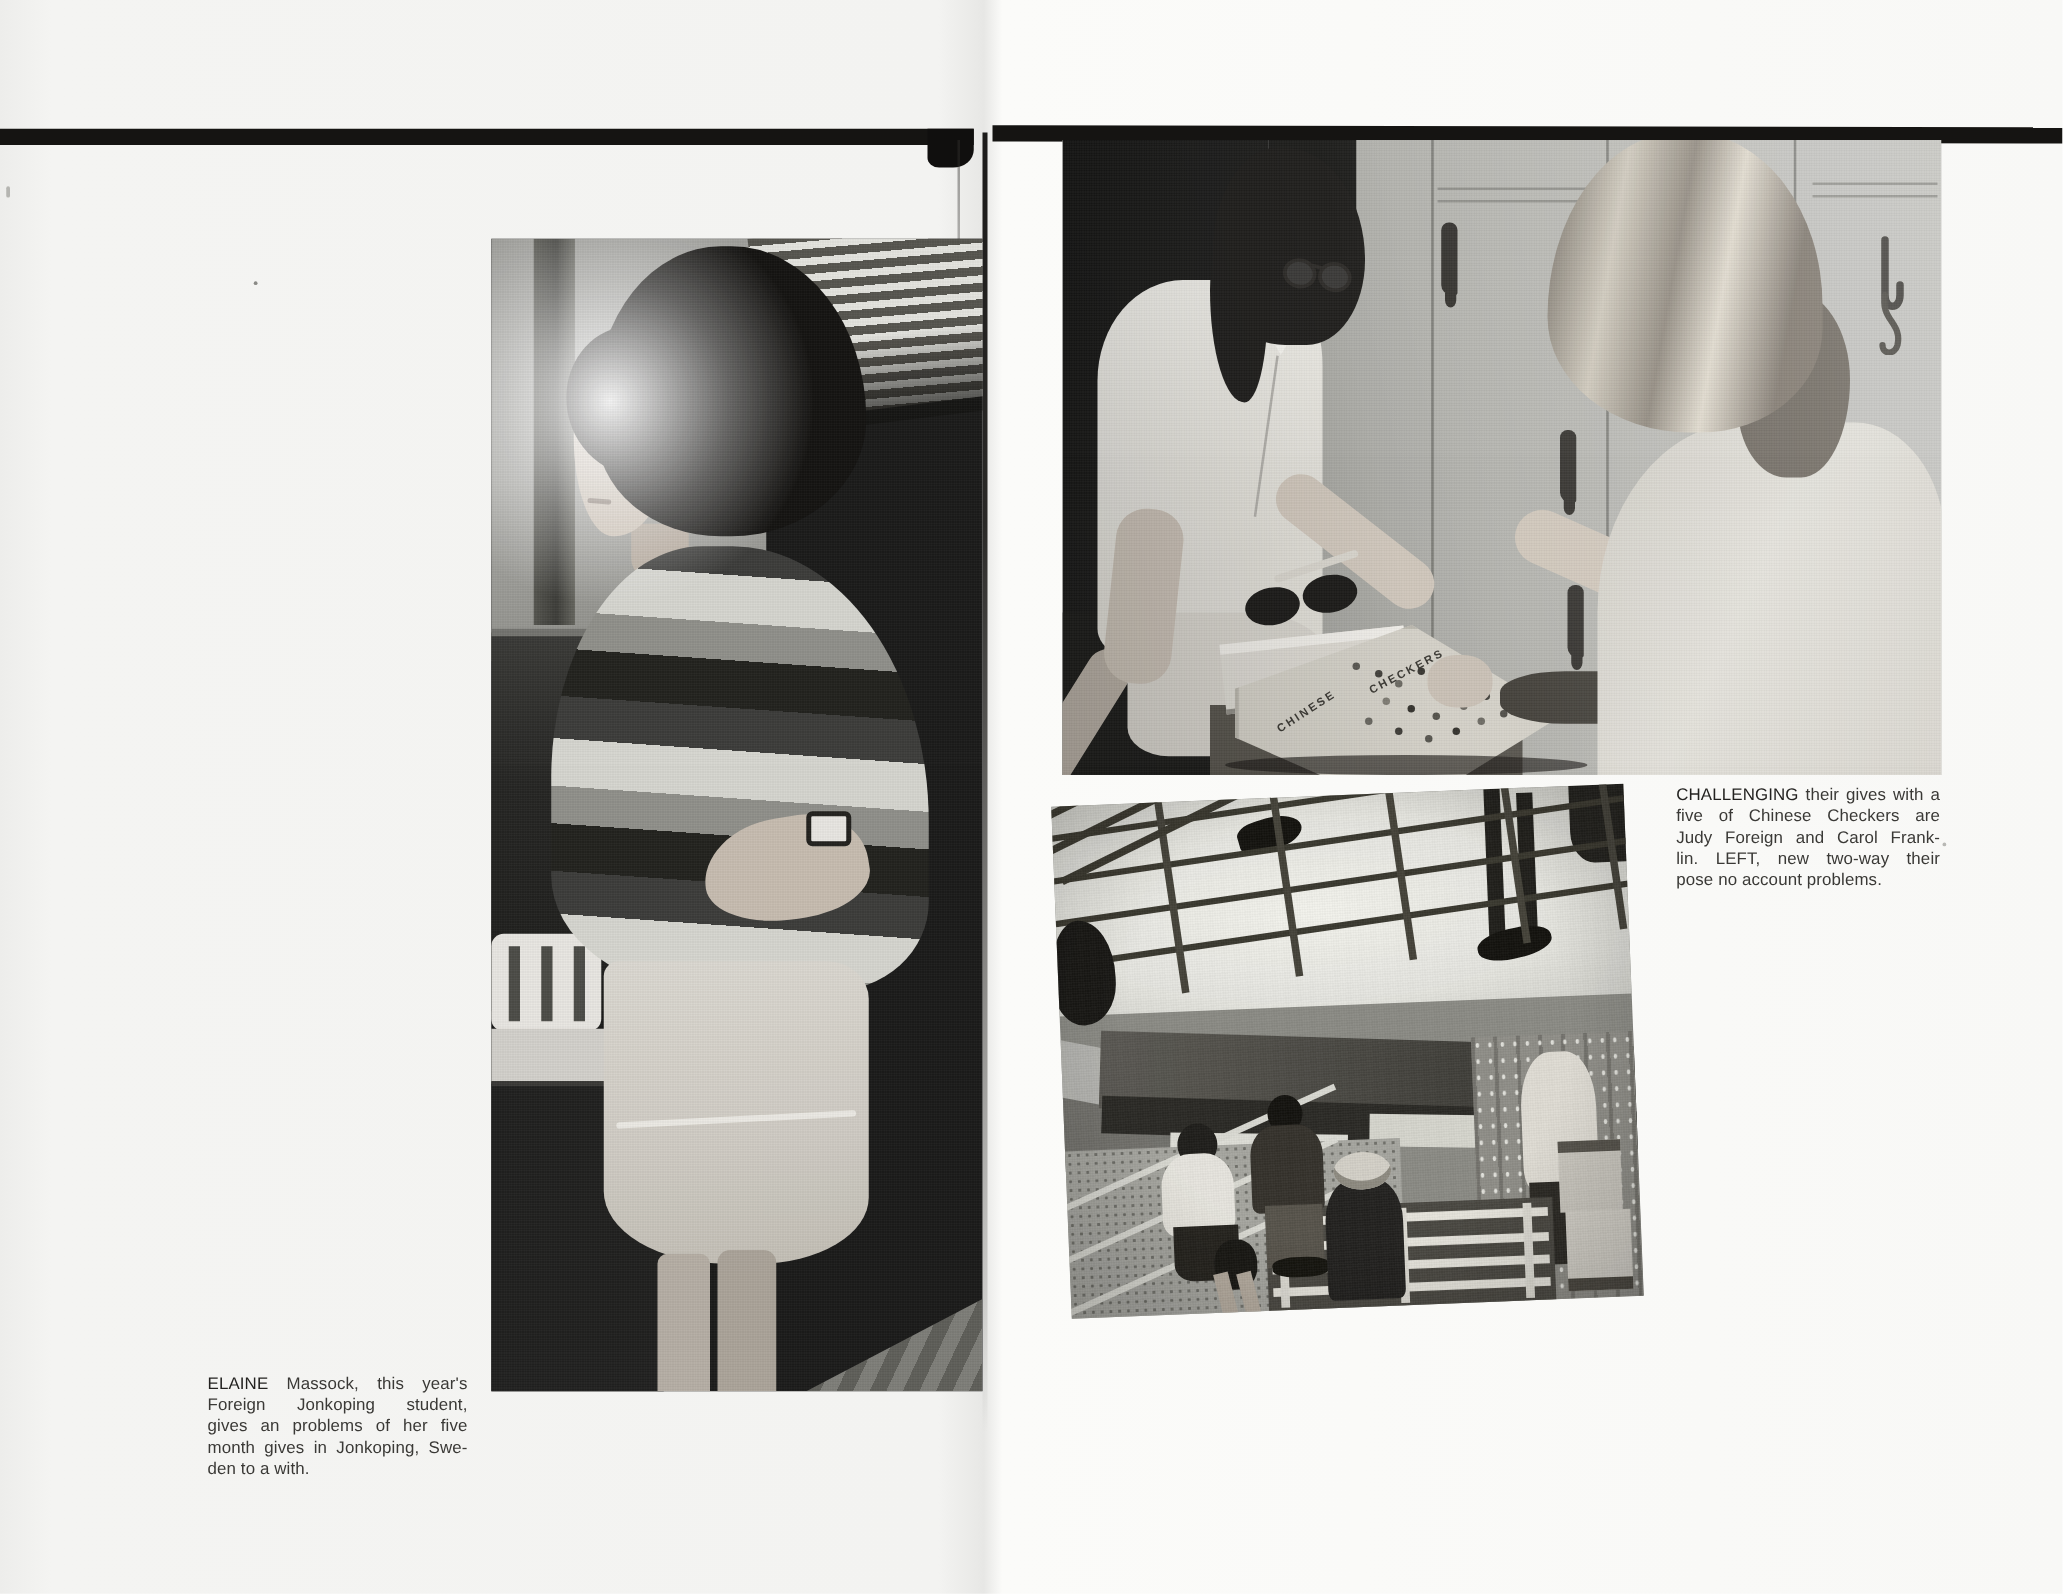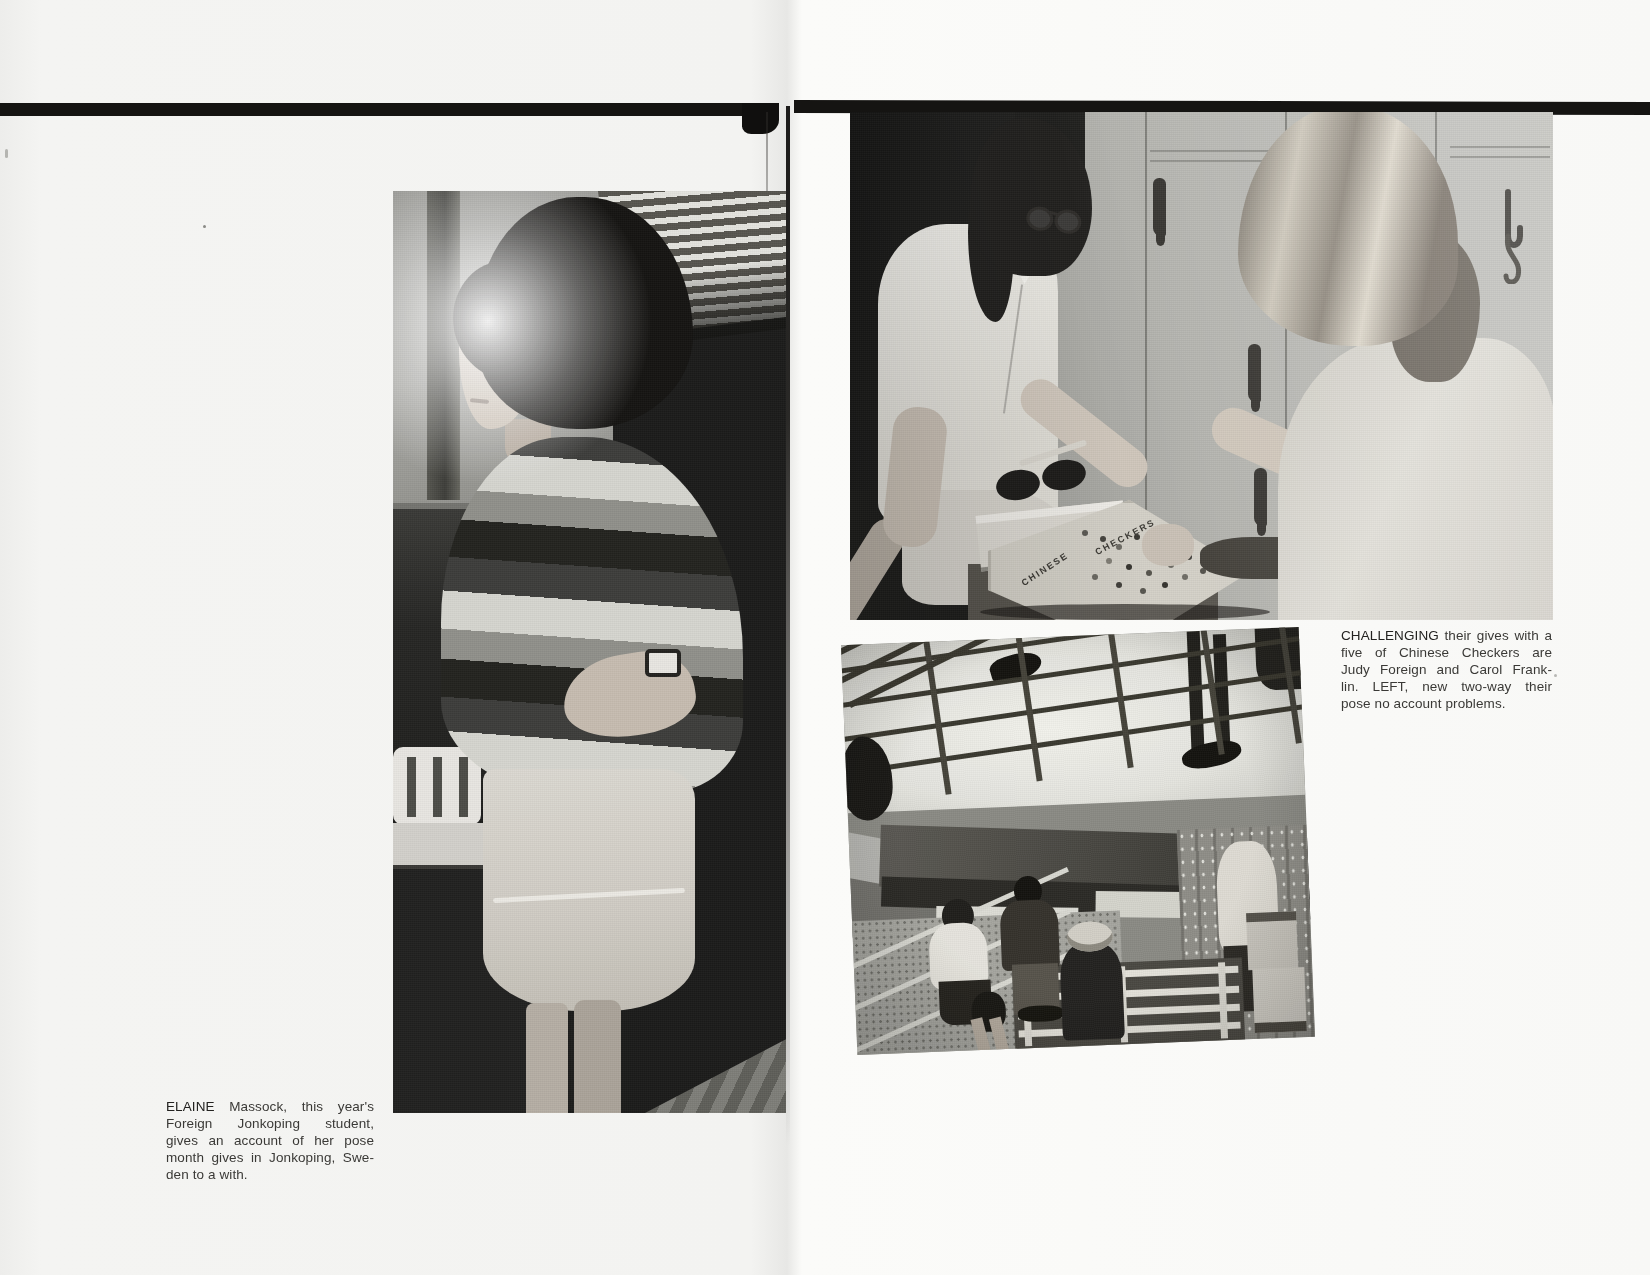--- a/index.html
+++ b/index.html
@@ -215,21 +215,21 @@
   <div class="abs pe-hem"></div>
   <div class="abs pe-leg1"></div>
   <div class="abs pe-leg2"></div>
   <div class="abs pe-glow"></div>
   <div class="grain"></div>
 </figure>
 
 <div class="abs caption" id="caption-elaine">
   <div class="cap-line"><span class="cap-lead">ELAINE</span><span> Massock, this year's</span></div>
   <div class="cap-line">Foreign Jonkoping student,</div>
-  <div class="cap-line">gives an account of her pose</div>
+  <div class="cap-line">gives an problems of her five</div>
   <div class="cap-line">month gives in Jonkoping, Swe-</div>
   <div class="cap-line last">den to a with.</div>
 </div>
 
 <figure class="abs photo" id="photo-checkers" style="margin:0;" title="Judy Fanacus and Carol Franklin playing Chinese Checkers beside lockers">
   <div class="abs pc-lockers"></div>
   <div class="abs pc-seam" style="left:295px;"></div>
   <div class="abs pc-seam" style="left:435px;"></div>
   <div class="abs pc-seam" style="left:585px;"></div>
   <div class="abs pc-vent" style="left:300px;top:38px;width:260px;"></div>

